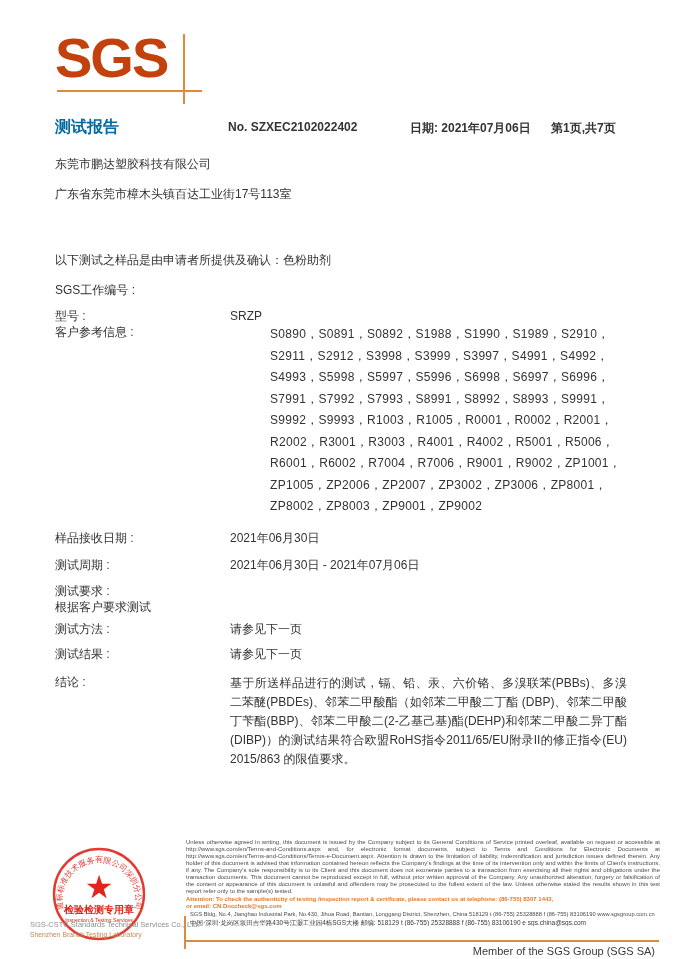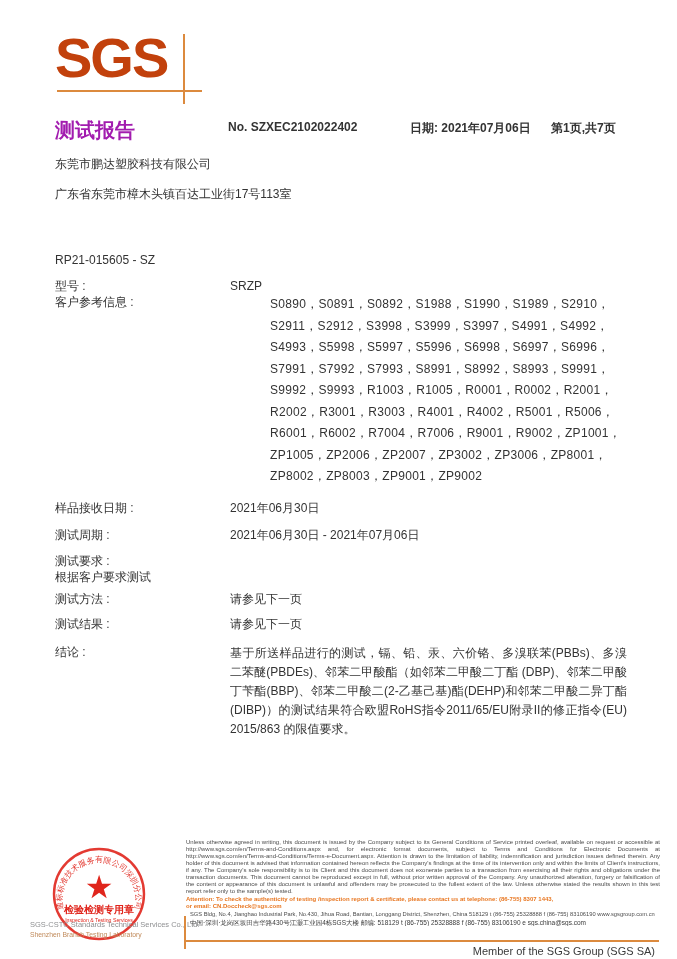--- a/index.html
+++ b/index.html
@@ -7,21 +7,21 @@
     position:relative;width:677px;height:959px;background:#fff;overflow:hidden;
     font-family:"Liberation Sans","DejaVu Sans",sans-serif;color:#2b2b2b;
   }
   
   .logo{position:absolute;left:55px;top:28px;width:160px;height:80px;}
   .logo-text{font-weight:bold;font-size:56px;line-height:60px;color:#c2410c;letter-spacing:-2px;}
   .logo-hline{position:absolute;left:2px;top:62px;width:145px;height:2px;background:#dc8a3e;}
   .logo-vline{position:absolute;left:128px;top:6px;width:2px;height:70px;background:#dc8a3e;}
   
   .hdr{position:absolute;top:120px;left:0;width:677px;font-size:12px;}
-  .hdr .title{position:absolute;left:55px;top:-3px;font-size:20px;font-weight:bold;color:#a21caf;}
+  .hdr .title{position:absolute;left:55px;top:-3px;font-size:16px;font-weight:bold;color:#0369a1;}
   .hdr .no{position:absolute;left:228px;top:0;font-weight:bold;color:#333;}
   .hdr .date{position:absolute;left:410px;top:0;font-weight:bold;color:#333;}
   .hdr .pg{position:absolute;left:551px;top:0;font-weight:bold;color:#333;}
   
   .content{position:absolute;left:55px;top:156px;width:572px;font-size:12px;line-height:16px;color:#333;}
   .applicant-name{margin:0 0 14px 0;}
   .applicant-addr{margin:0 0 50px 0;}
   .statement{margin:0 0 14px 0;}
   .row{display:flex;margin-bottom:10px;}
   .row .lbl{width:175px;flex:none;}
@@ -65,23 +65,24 @@
     <span class="title">测试报告</span>
     <span class="no">No. SZXEC2102022402</span>
     <span class="date">日期: 2021年07月06日</span>
     <span class="pg">第1页,共7页</span>
   </div>
 
   <div class="content">
     <div class="applicant-name">东莞市鹏达塑胶科技有限公司</div>
     <div class="applicant-addr">广东省东莞市樟木头镇百达工业街17号113室</div>
 
+    <div class="statement">以下测试之样品是由申请者所提供及确认：色粉助剂</div>
 
     <div class="row">
-      <div class="val">RP21-015605 - SZ</div>
+      <div class="lbl">SGS工作编号 :</div>
     </div>
 
     <div class="row mb0">
       <div class="lbl">型号 :</div>
       <div class="val">SRZP</div>
     </div>
 
     <div class="row ref-block mb12">
       <div class="lbl">客户参考信息 :</div>
       <div class="val ref-lines">

